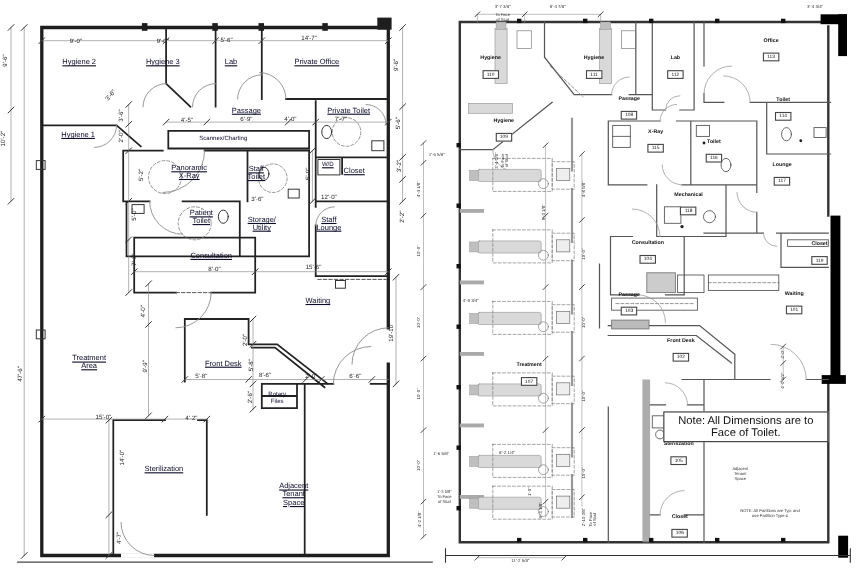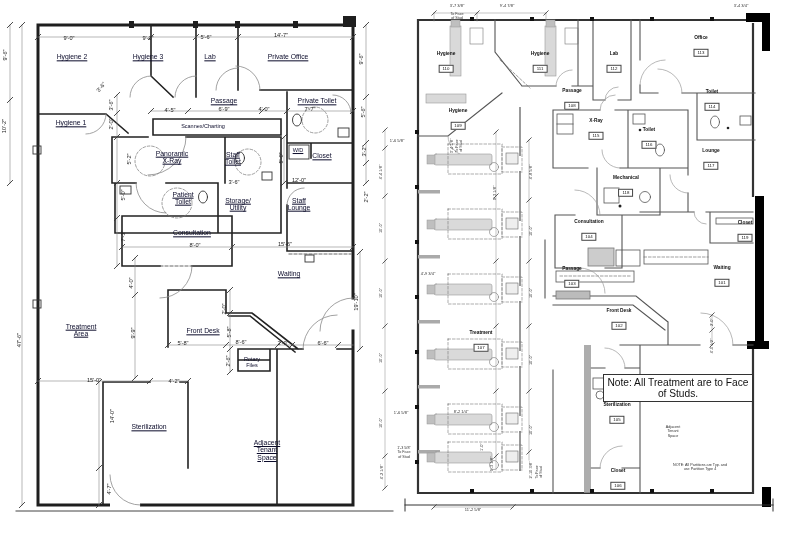--- a/index.html
+++ b/index.html
@@ -511,13 +511,13 @@
     <div class="t rp-tiny" style="left: 673px; top: 431px; transform: translate(-50%, -50%);">
       <div>Adjacent</div>
       <div>Tenant</div>
       <div>Space</div>
     </div>
     <div class="t rp-tiny" style="left: 700px; top: 467px; transform: translate(-50%, -50%);">
       <div>NOTE: All Partitions are Typ. and</div>
       <div>use Partition Type 4</div>
     </div>
   </div>
-<div id="note-box">Note: All Treatment are to Face of Studs.</div>
+<div id="note-box">Note: All Dimensions are to Face of Toilet.</div>
 
 </body></html>

